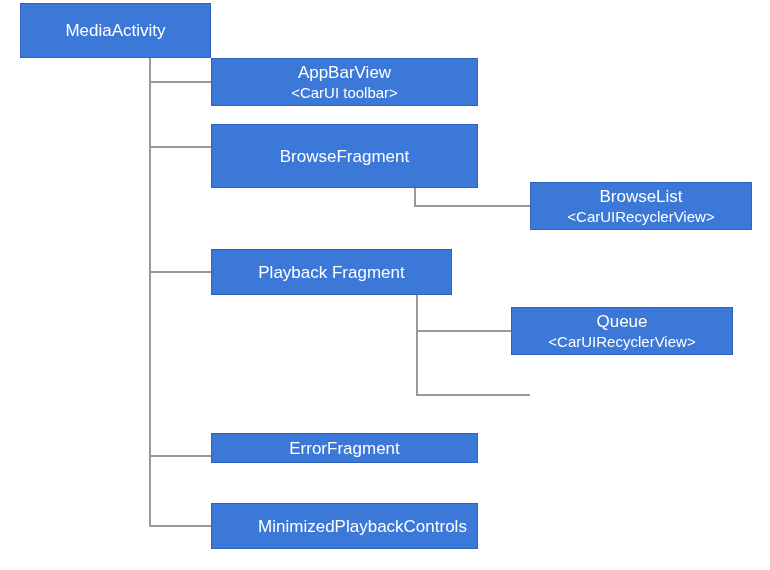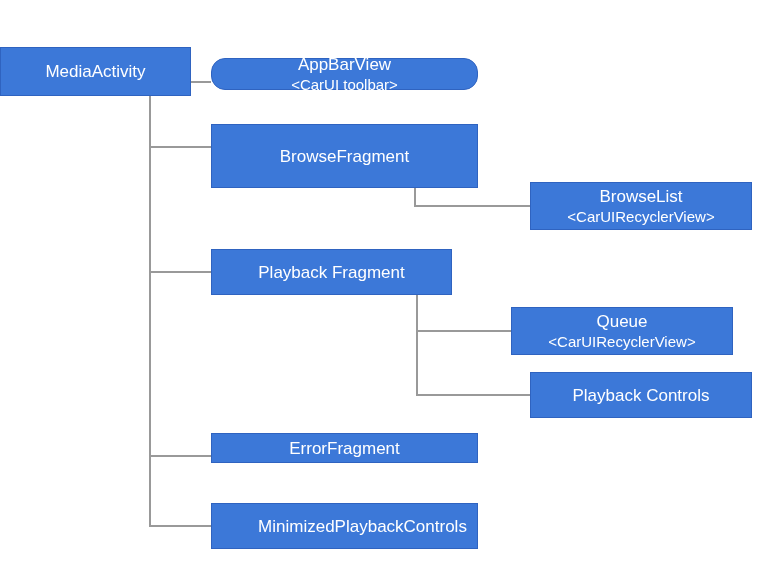--- a/index.html
+++ b/index.html
@@ -47,22 +47,22 @@
     line-height: 19px;
     white-space: nowrap;
     text-align: center;
   }
   .line {
     position: absolute;
     background: var(--connector);
   }
 
   
-  #n-media      { left: 0;   top: 3px;   width: 191px; height: 49px; margin-top: 44px; }
-  #n-appbar     { left: 211px; top: 58px;  width: 267px; height: 32px; border-radius: 14px; }
+  #n-media      { left: 20px;   top: 3px;   width: 191px; height: 55px; }
+  #n-appbar     { left: 211px; top: 58px;  width: 267px; height: 48px; }
   #n-browse     { left: 211px; top: 124px; width: 267px; height: 64px; }
   #n-browselist { left: 530px; top: 182px; width: 222px; height: 48px; }
   #n-playback   { left: 211px; top: 249px; width: 241px; height: 46px; }
   #n-queue      { left: 511px; top: 307px; width: 222px; height: 48px; }
   #n-pbcontrols { left: 530px; top: 372px; width: 222px; height: 46px; }
   #n-error      { left: 211px; top: 433px; width: 267px; height: 30px; }
   #n-minimized  { left: 211px; top: 503px; width: 267px; height: 46px; padding-left: 36px; }
 
   
   #c-trunk          { left: 149px; top: 48px;  width: 2px;   height: 479px; }
@@ -114,23 +114,20 @@
 
   <div class="node" id="n-playback">
     <div class="main">Playback Fragment</div>
   </div>
 
   <div class="node" id="n-queue">
     <div class="main">Queue</div>
     <div class="sub">&lt;CarUIRecyclerView&gt;</div>
   </div>
 
-  <div class="node" id="n-pbcontrols">
-    <div class="main">Playback Controls</div>
-  </div>
 
   <div class="node" id="n-error">
     <div class="main">ErrorFragment</div>
   </div>
 
   <div class="node" id="n-minimized">
     <div class="main">MinimizedPlaybackControls</div>
   </div>
 
 </div>

